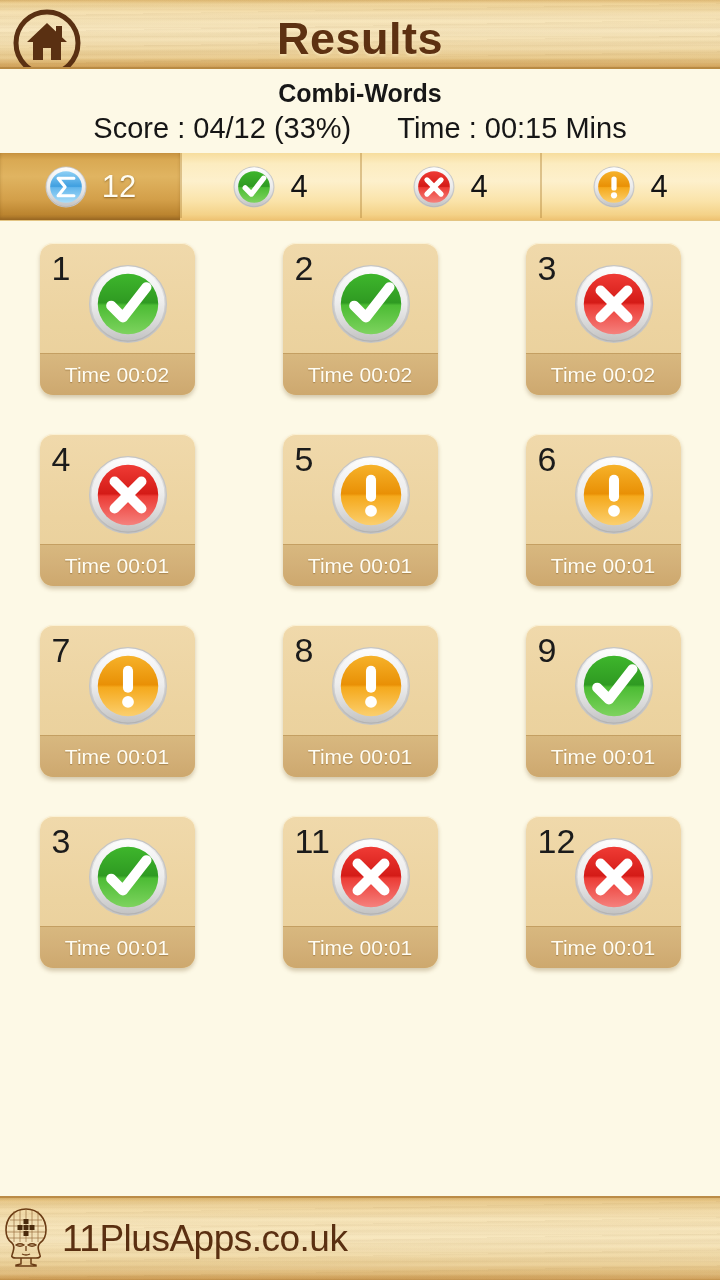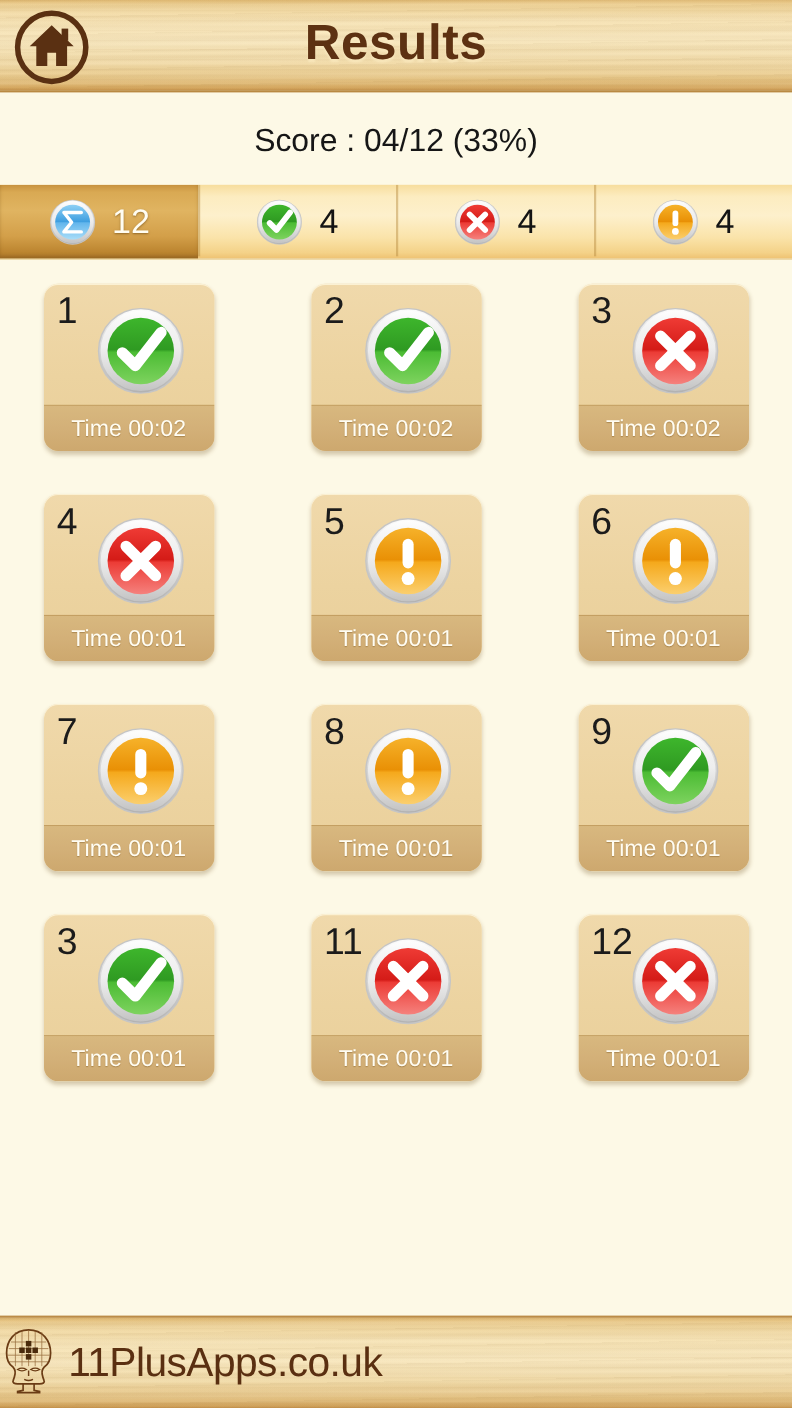--- a/index.html
+++ b/index.html
@@ -12,21 +12,21 @@
 
   body {
     font-family: "Liberation Sans", sans-serif;
     background: #fdf9e6;
     position: relative;
   }
 
   
   .header {
     position: relative;
-    height: 84px;
+    height: 69px;
     background:
       repeating-linear-gradient(
         180deg,
         rgba(150,110,50,0.075) 0px,
         rgba(150,110,50,0.00) 2px,
         rgba(255,240,200,0.10) 4px,
         rgba(150,110,50,0.045) 6px,
         rgba(160,120,60,0.02) 9px
       ),
       linear-gradient(180deg,
@@ -275,22 +275,24 @@
         <circle cx="35" cy="35" r="31" fill="none" stroke="#5a3012" stroke-width="5"></circle>
         <path d="M35 15 L55 34 L49 34 L49 52 L39 52 L39 40 L31 40 L31 52 L21 52 L21 34 L15 34 Z" fill="#5a3012"></path>
         <rect x="44" y="18" width="6" height="11" fill="#5a3012"></rect>
       </svg>
     </span>
   </div>
   <div class="page-title">Results</div>
 </div>
 
 <div class="info-bar">
+  <div class="quiz-name">Combi-Words</div>
   <div class="stats-row">
     <span>Score : 04/12 (33%)</span>
+    <span>Time : 00:15 Mins</span>
   </div>
 </div>
 
 <div class="tabs" id="tabs">
     <div class="tab selected">
       <span class="tab-icon"><svg viewBox="0 0 100 100" width="44" height="44">
     <defs>
       <linearGradient id="ringg" x1="0" y1="0" x2="0" y2="1">
         <stop offset="0%" stop-color="#ffffff" stop-opacity="0.95"></stop>
         <stop offset="45%" stop-color="#e4e4e4" stop-opacity="0.55"></stop>

